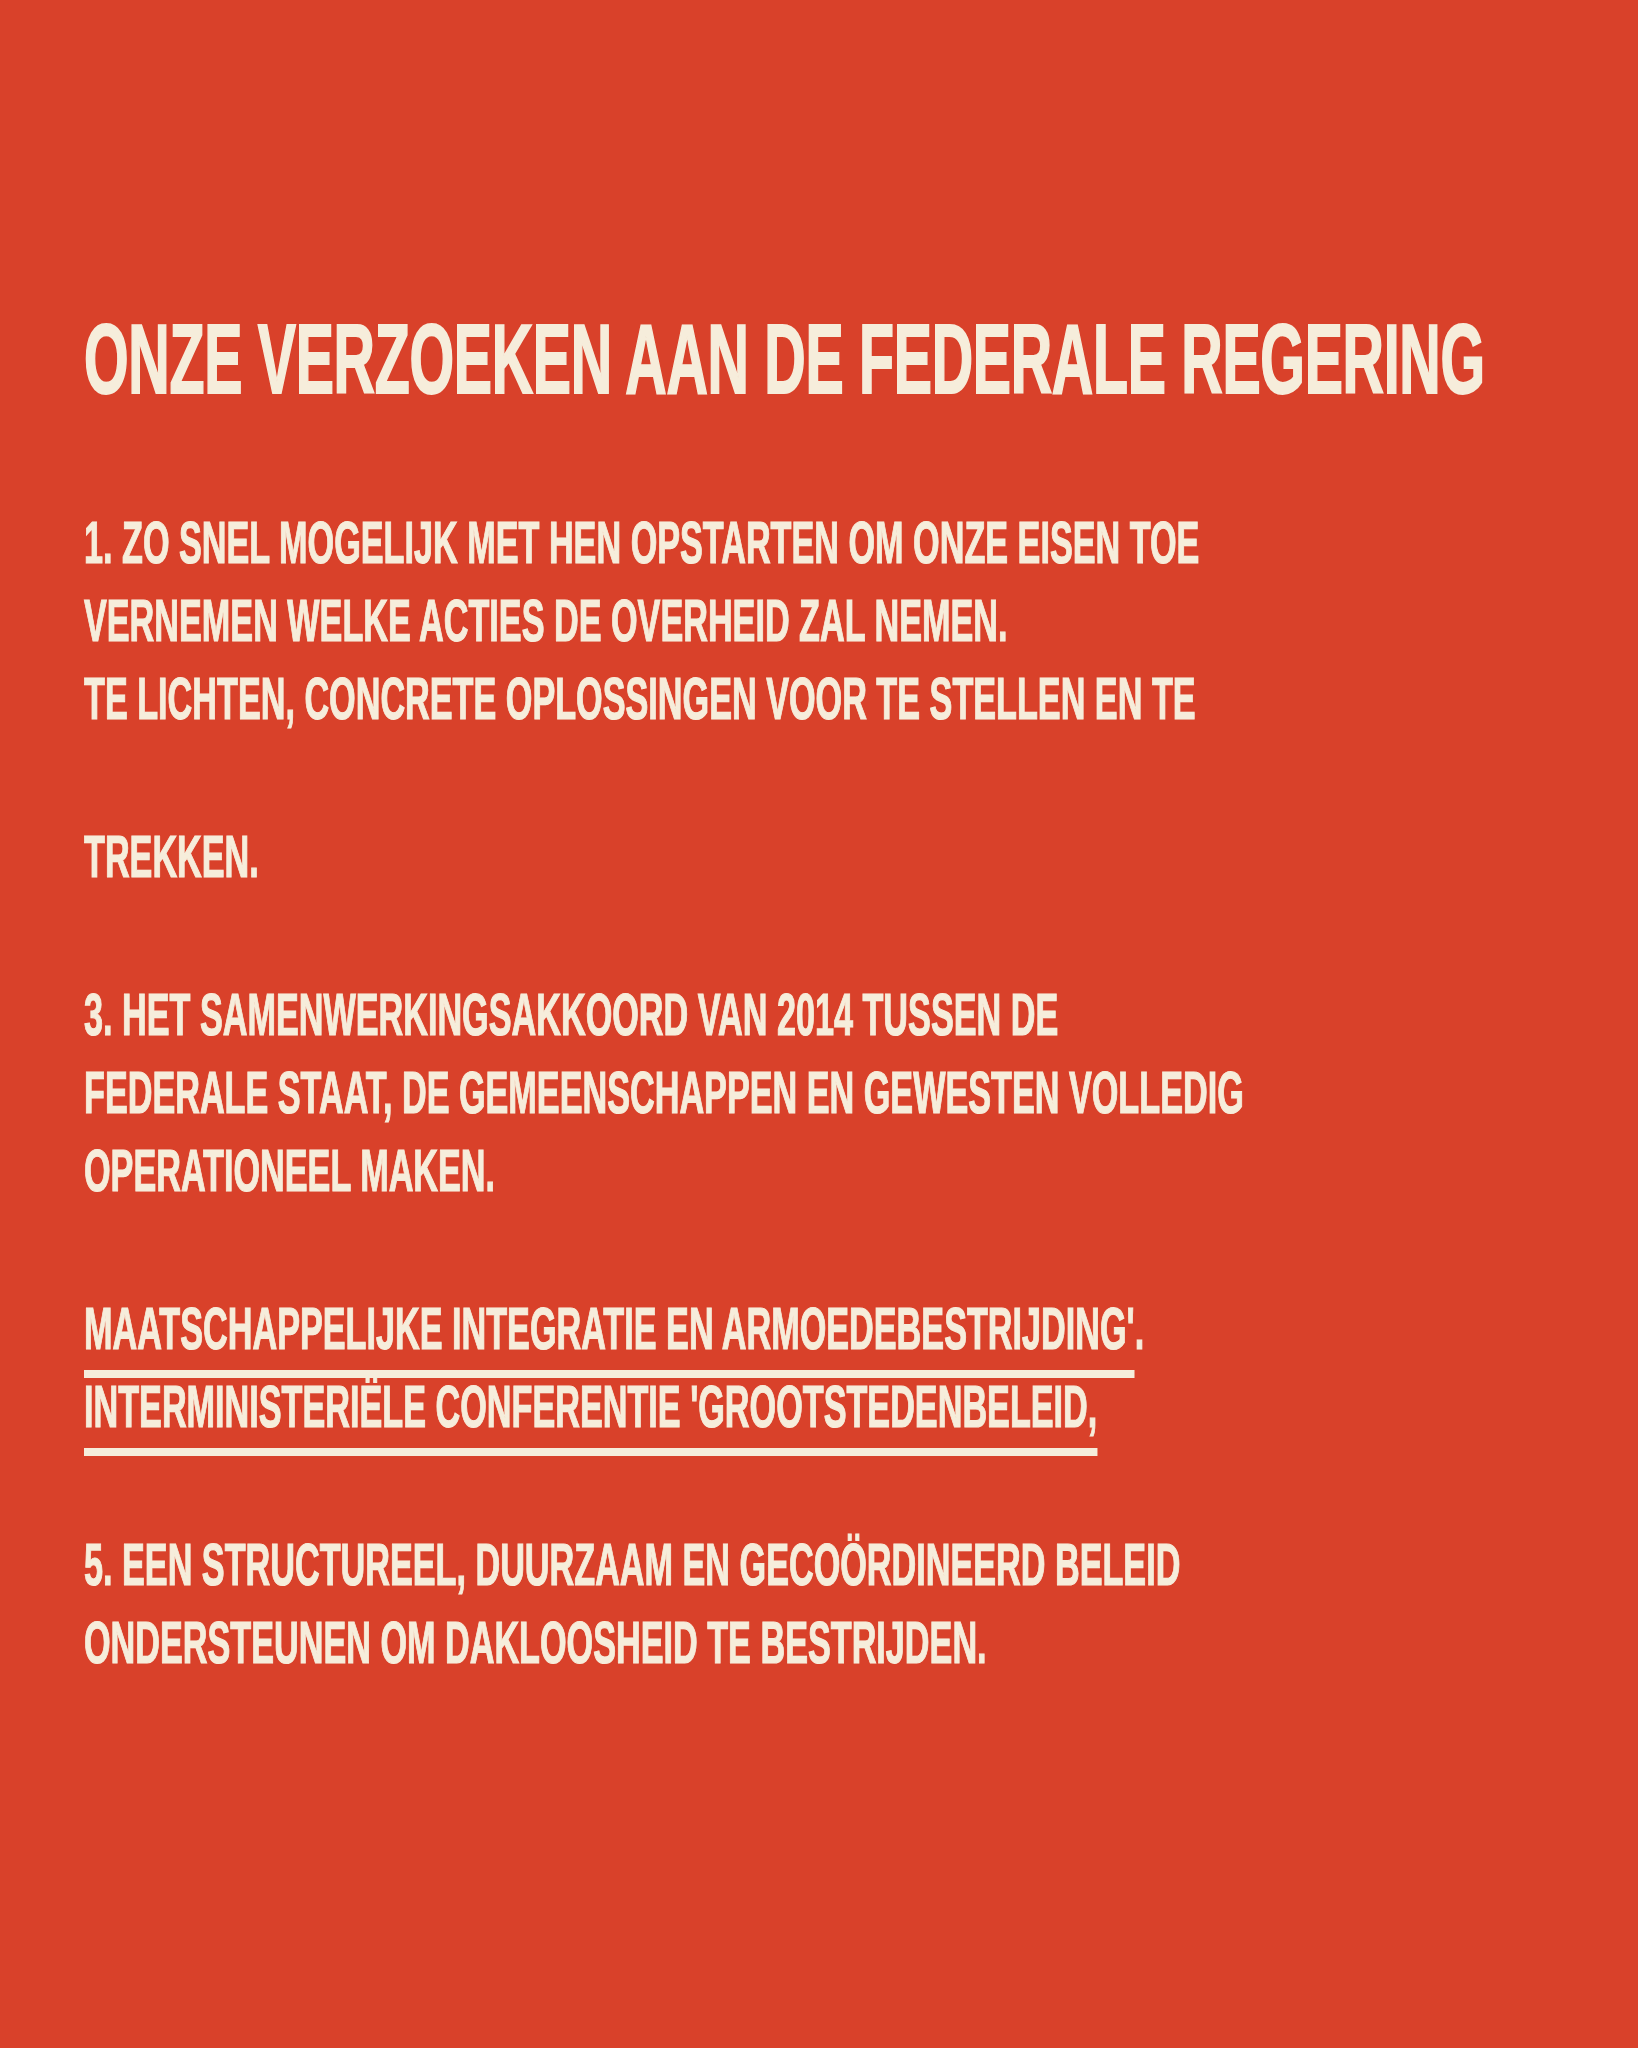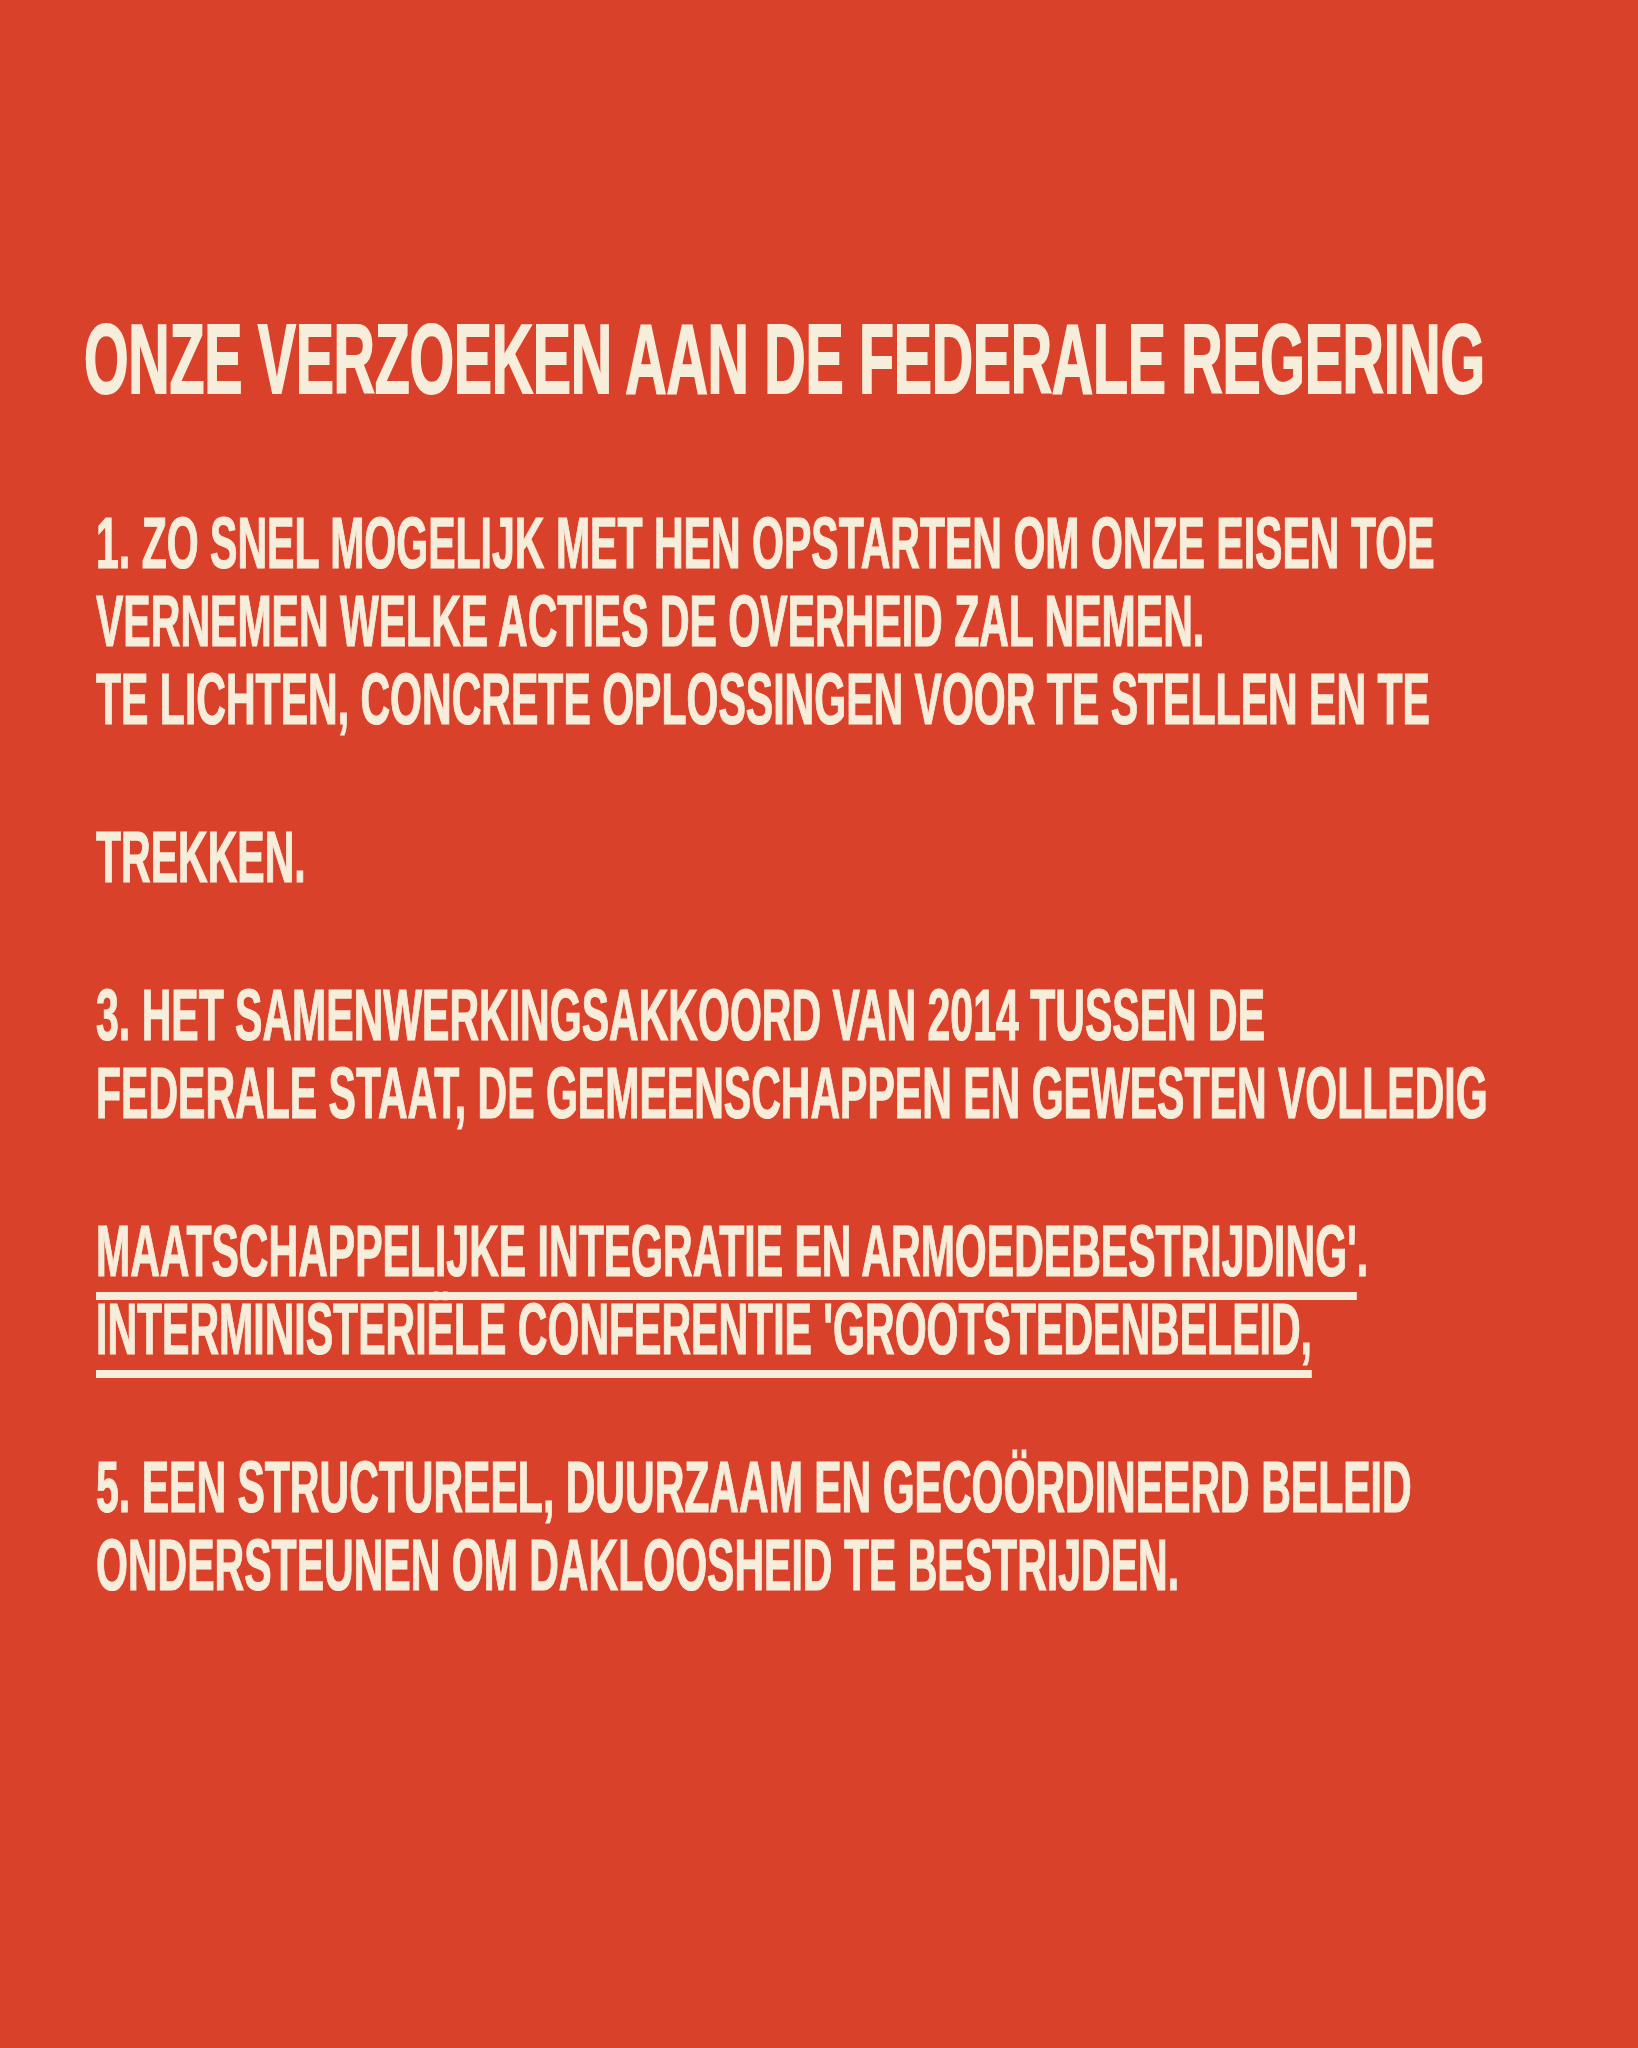--- a/index.html
+++ b/index.html
@@ -24,22 +24,22 @@
   }
   .title-ln {
     display: inline-block;
     white-space: nowrap;
     transform: scaleX(0.585);
     transform-origin: 0 50%;
     -webkit-text-stroke: 2px #F6EDDB;
     letter-spacing: -0.5px;
   }
   section.demand {
-    margin: 0 0 80px 12px;
-    font-size: 72px;
+    margin: 0 0 80px 0;
+    font-size: 60px;
   }
   .row {
     height: 78px;
     line-height: 78px;
     white-space: nowrap;
   }
   .ln {
     display: inline-block;
     white-space: nowrap;
     transform: scaleX(0.57);
@@ -66,20 +66,21 @@
     <div class="row"><span class="ln">TE LICHTEN, CONCRETE OPLOSSINGEN VOOR TE STELLEN EN TE</span></div>
   </section>
 
   <section class="demand">
     <div class="row"><span class="ln">TREKKEN.</span></div>
   </section>
 
   <section class="demand">
     <div class="row"><span class="ln">3. HET SAMENWERKINGSAKKOORD VAN 2014 TUSSEN DE</span></div>
     <div class="row"><span class="ln">FEDERALE STAAT, DE GEMEENSCHAPPEN EN GEWESTEN VOLLEDIG</span></div>
+    <div class="row"><span class="ln">OPERATIONEEL MAKEN.</span></div>
   </section>
 
   <section class="demand">
     <div class="row"><span class="ln"><span class="u">MAATSCHAPPELIJKE INTEGRATIE EN ARMOEDEBESTRIJDING'</span><span>.</span></span></div>
     <div class="row"><span class="ln"><span class="u">INTERMINISTERIËLE CONFERENTIE 'GROOTSTEDENBELEID,</span><span></span></span></div>
   </section>
 
   <section class="demand">
     <div class="row"><span class="ln">5. EEN STRUCTUREEL, DUURZAAM EN GECOÖRDINEERD BELEID</span></div>
     <div class="row"><span class="ln">ONDERSTEUNEN OM DAKLOOSHEID TE BESTRIJDEN.</span></div>

